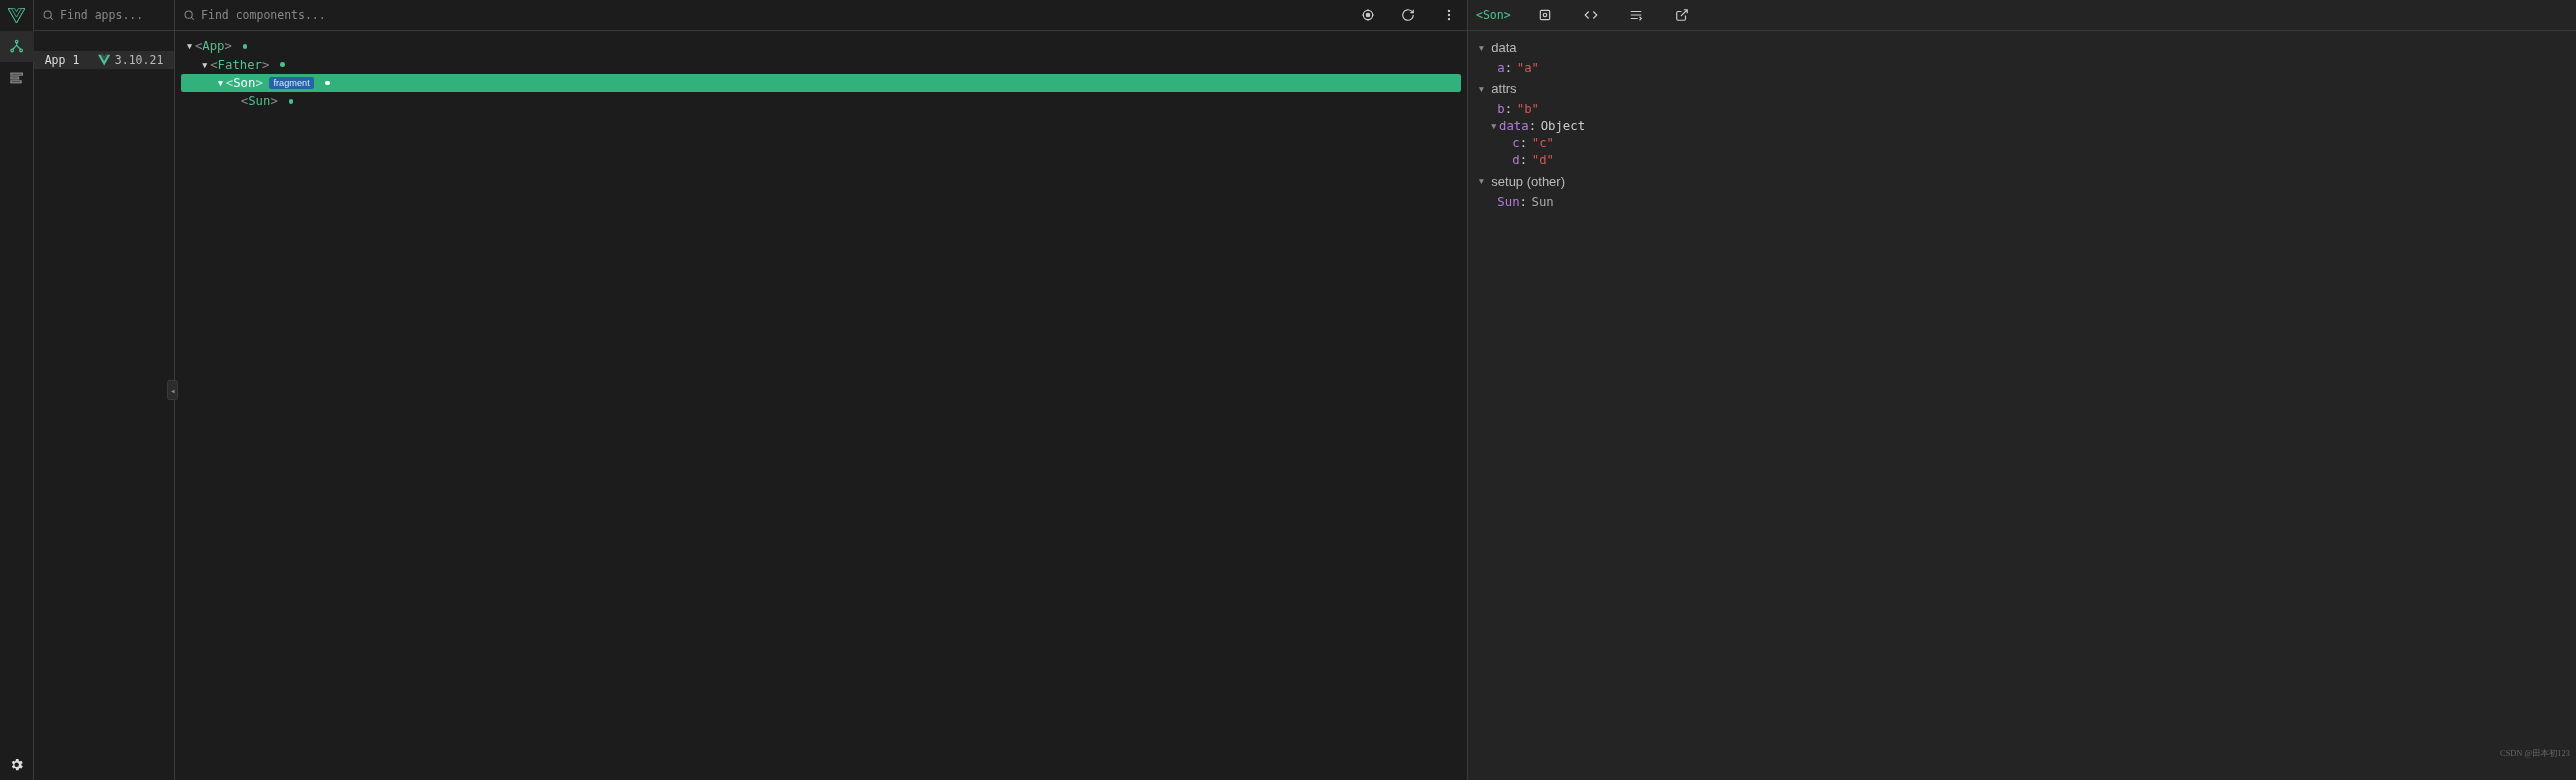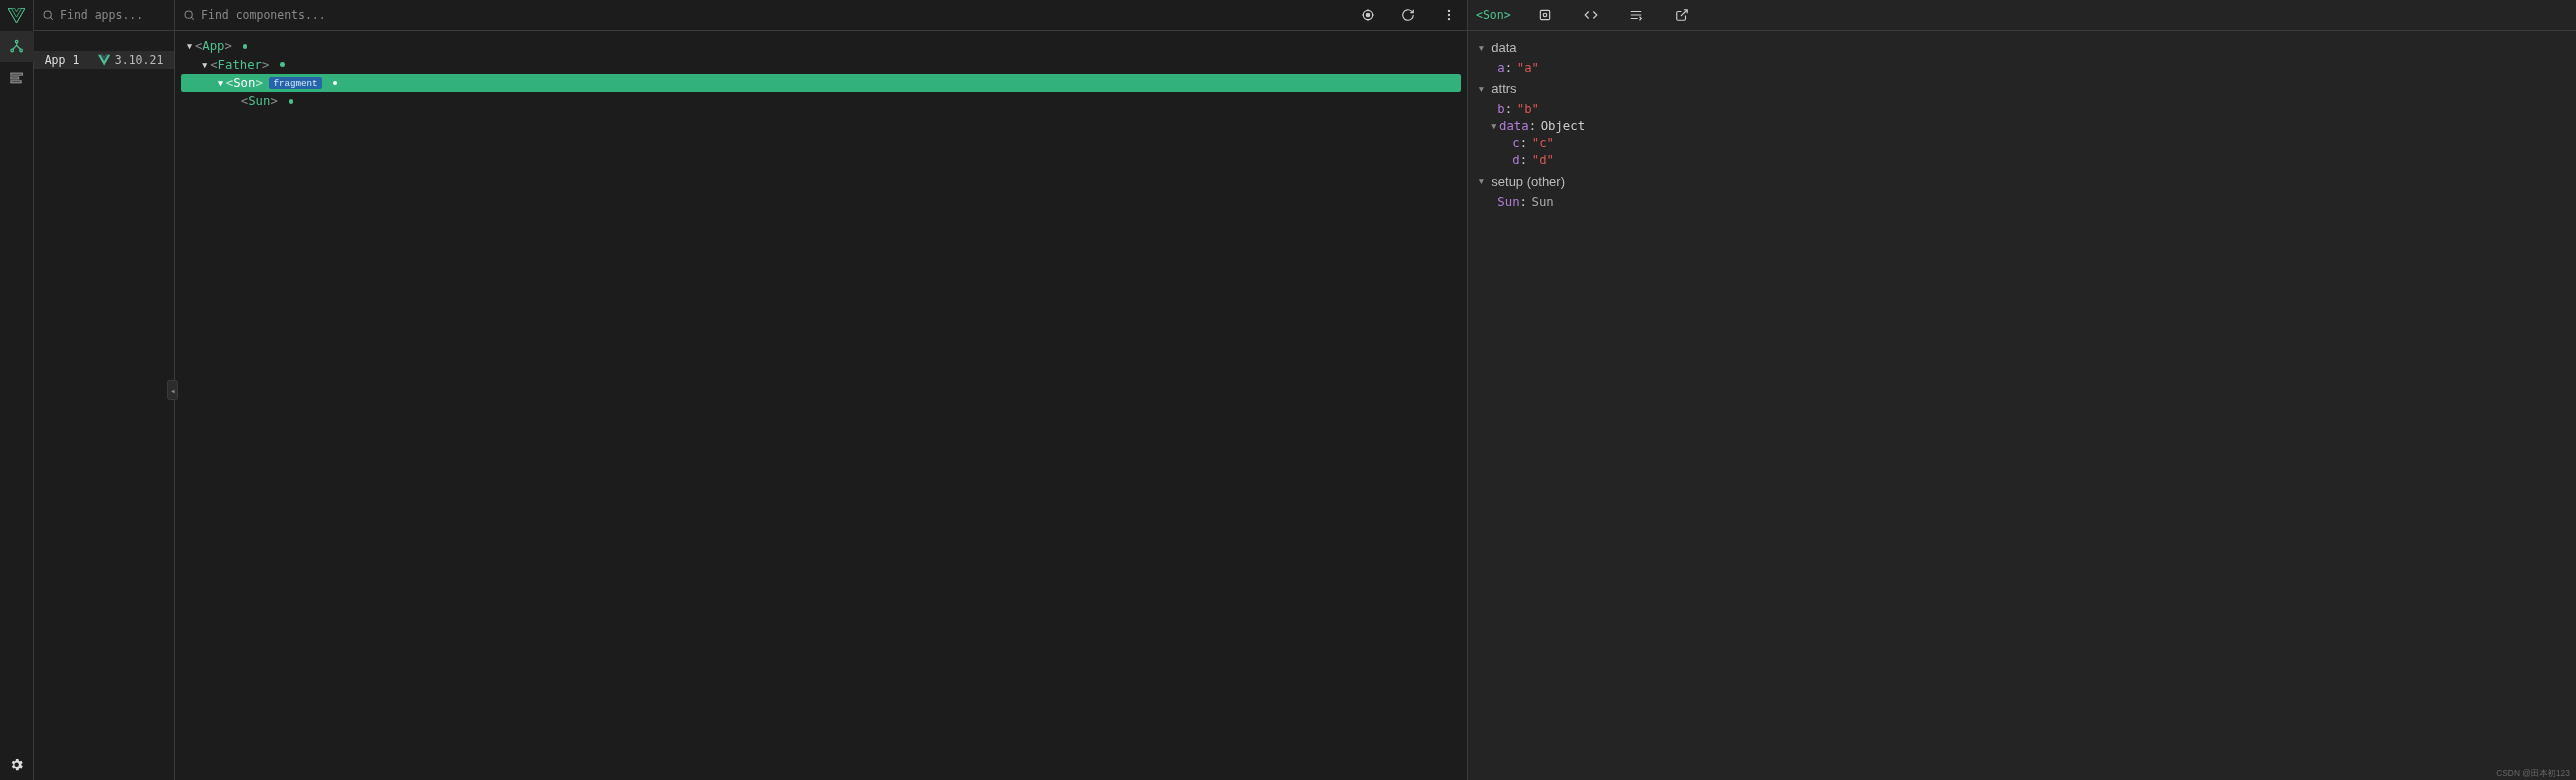--- a/index.html
+++ b/index.html
@@ -125,21 +125,21 @@
     .selected .comp-name { color:#fff; }
     .lt, .gt { color:#888; }
     .selected .lt, .selected .gt { color:rgba(255,255,255,0.7); }
     .badge {
       background:#2663a8;
       color:#d6e8ff;
       font-size:9.2px;
       padding:0.8px 4.6px;
       border-radius:2.3px;
       margin-left:6.1px;
-      font-family:Liberation Mono, monospace;
+      font-family:Liberation Sans, sans-serif;
       text-align:center;
     }
     .dot {
       width:4.6px;height:4.6px;border-radius:50%;
       background:#4fc08d;
       margin-left:10.7px;
       display:inline-block;
     }
     .selected .dot { background:#fff; }
     .indent-0 { padding-left: 3.1px; }
@@ -199,24 +199,24 @@
     .kv-row.indent { padding-left:44px; }
     .kv-row.hascarot { padding-left:20px; }
     .kv-key { color:#b07dd6; }
     .kv-colon { color:#ccc; margin:0 4.6px 0 0; }
     .kv-str { color:#d95757; }
     .kv-obj { color:#ccc; }
     .kv-comp { color:#aaa; }
     .inline-caret { color:#888; font-size:8.4px; width:10.7px; display:inline-flex;justify-content:center; margin-right:0; }
     .watermark {
       position:absolute;
-      bottom:1px;right:6.1px;
+      bottom:21px;right:6.1px;
       color:#666;
       font-size:8.4px;
-      font-family:Liberation Sans, sans-serif;
+      font-family:Liberation Serif, serif;
     }
     
     svg { display:block; }
   </style>
 </head>
 <body>
 
 <div class="root">
 
   <div class="rail">

